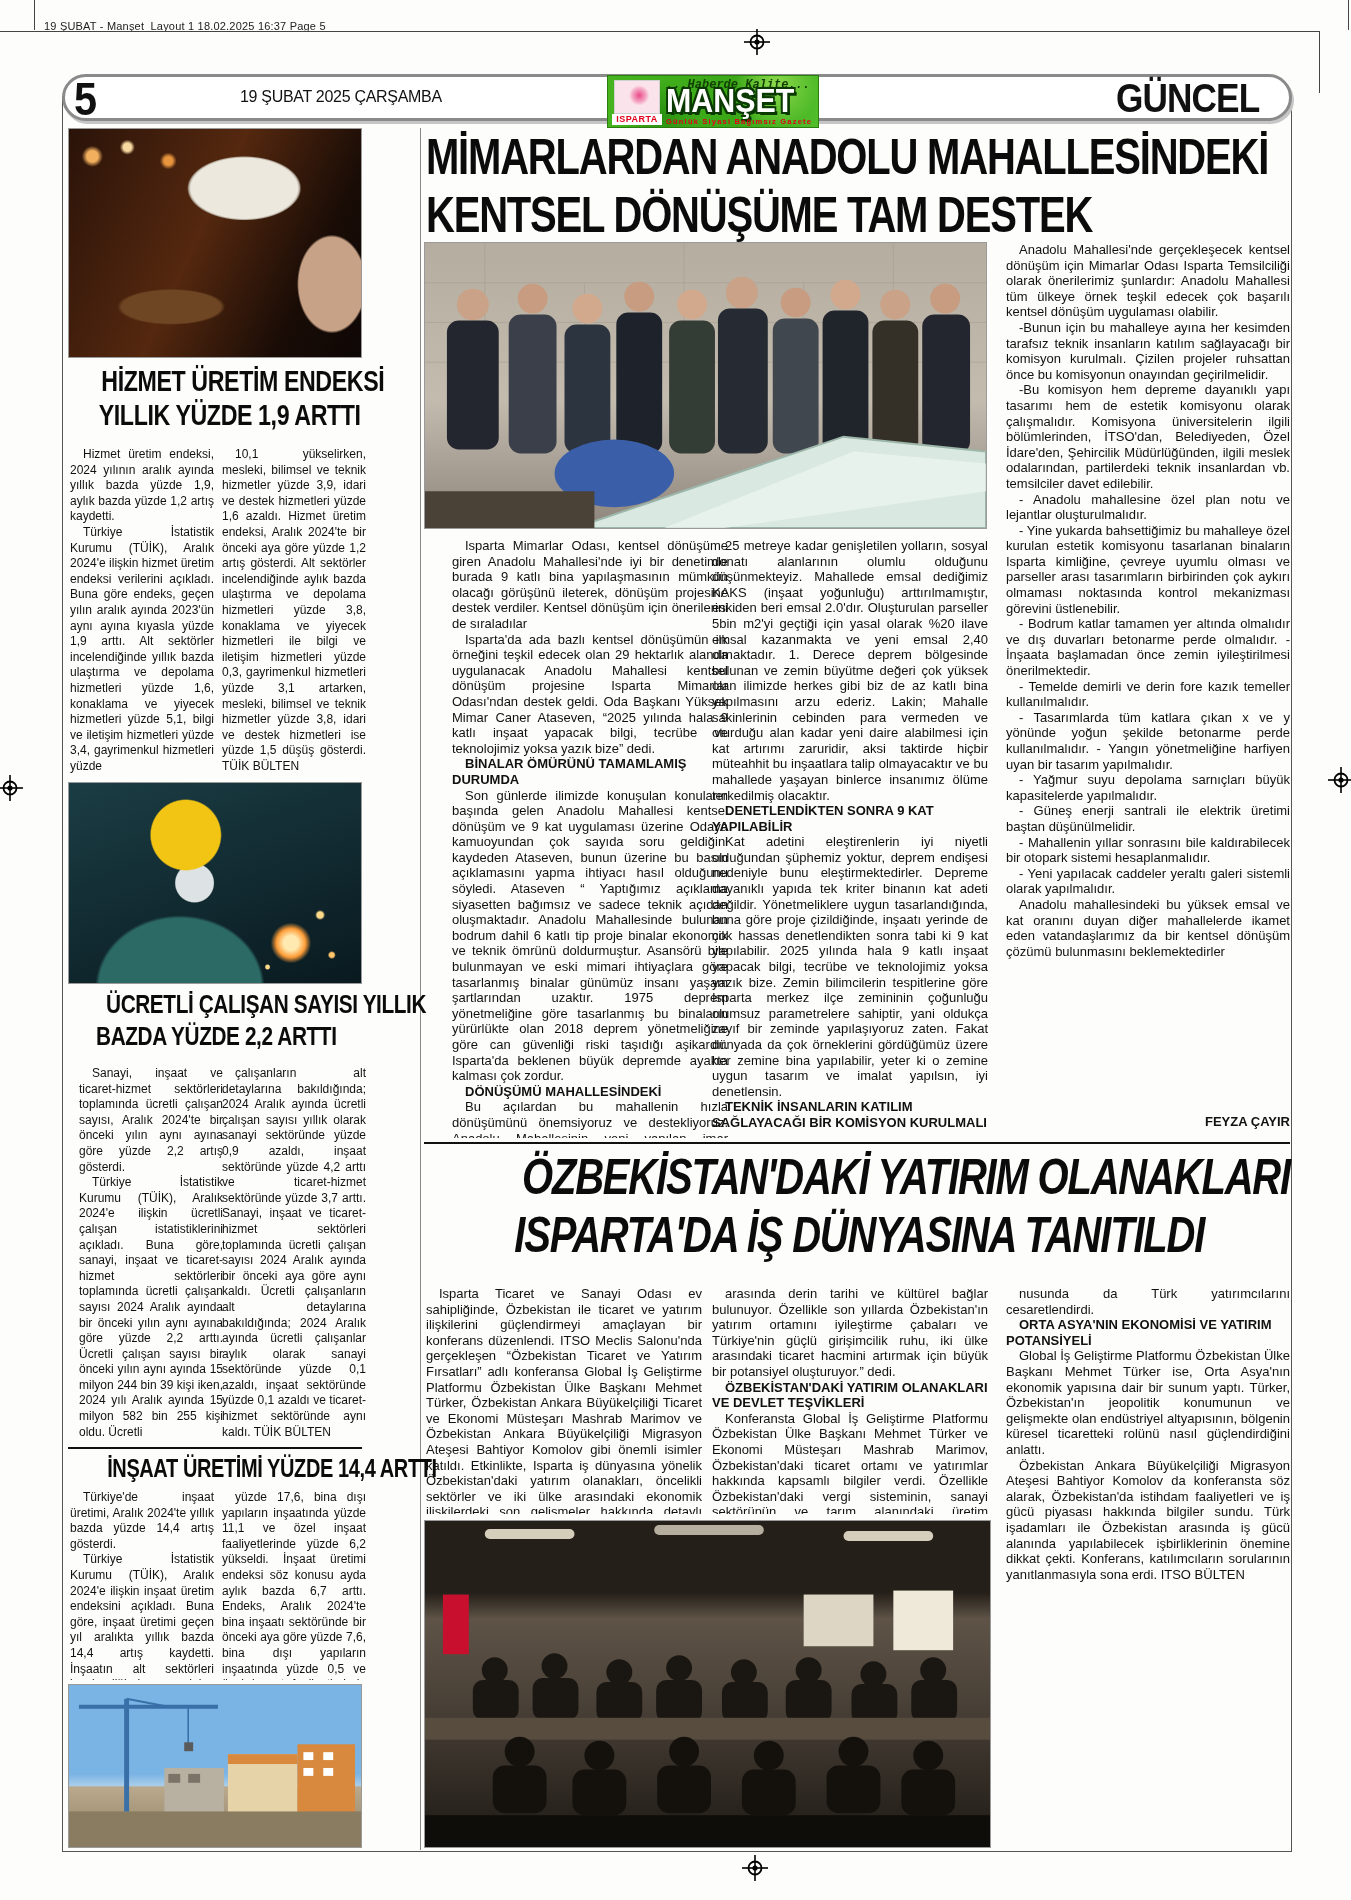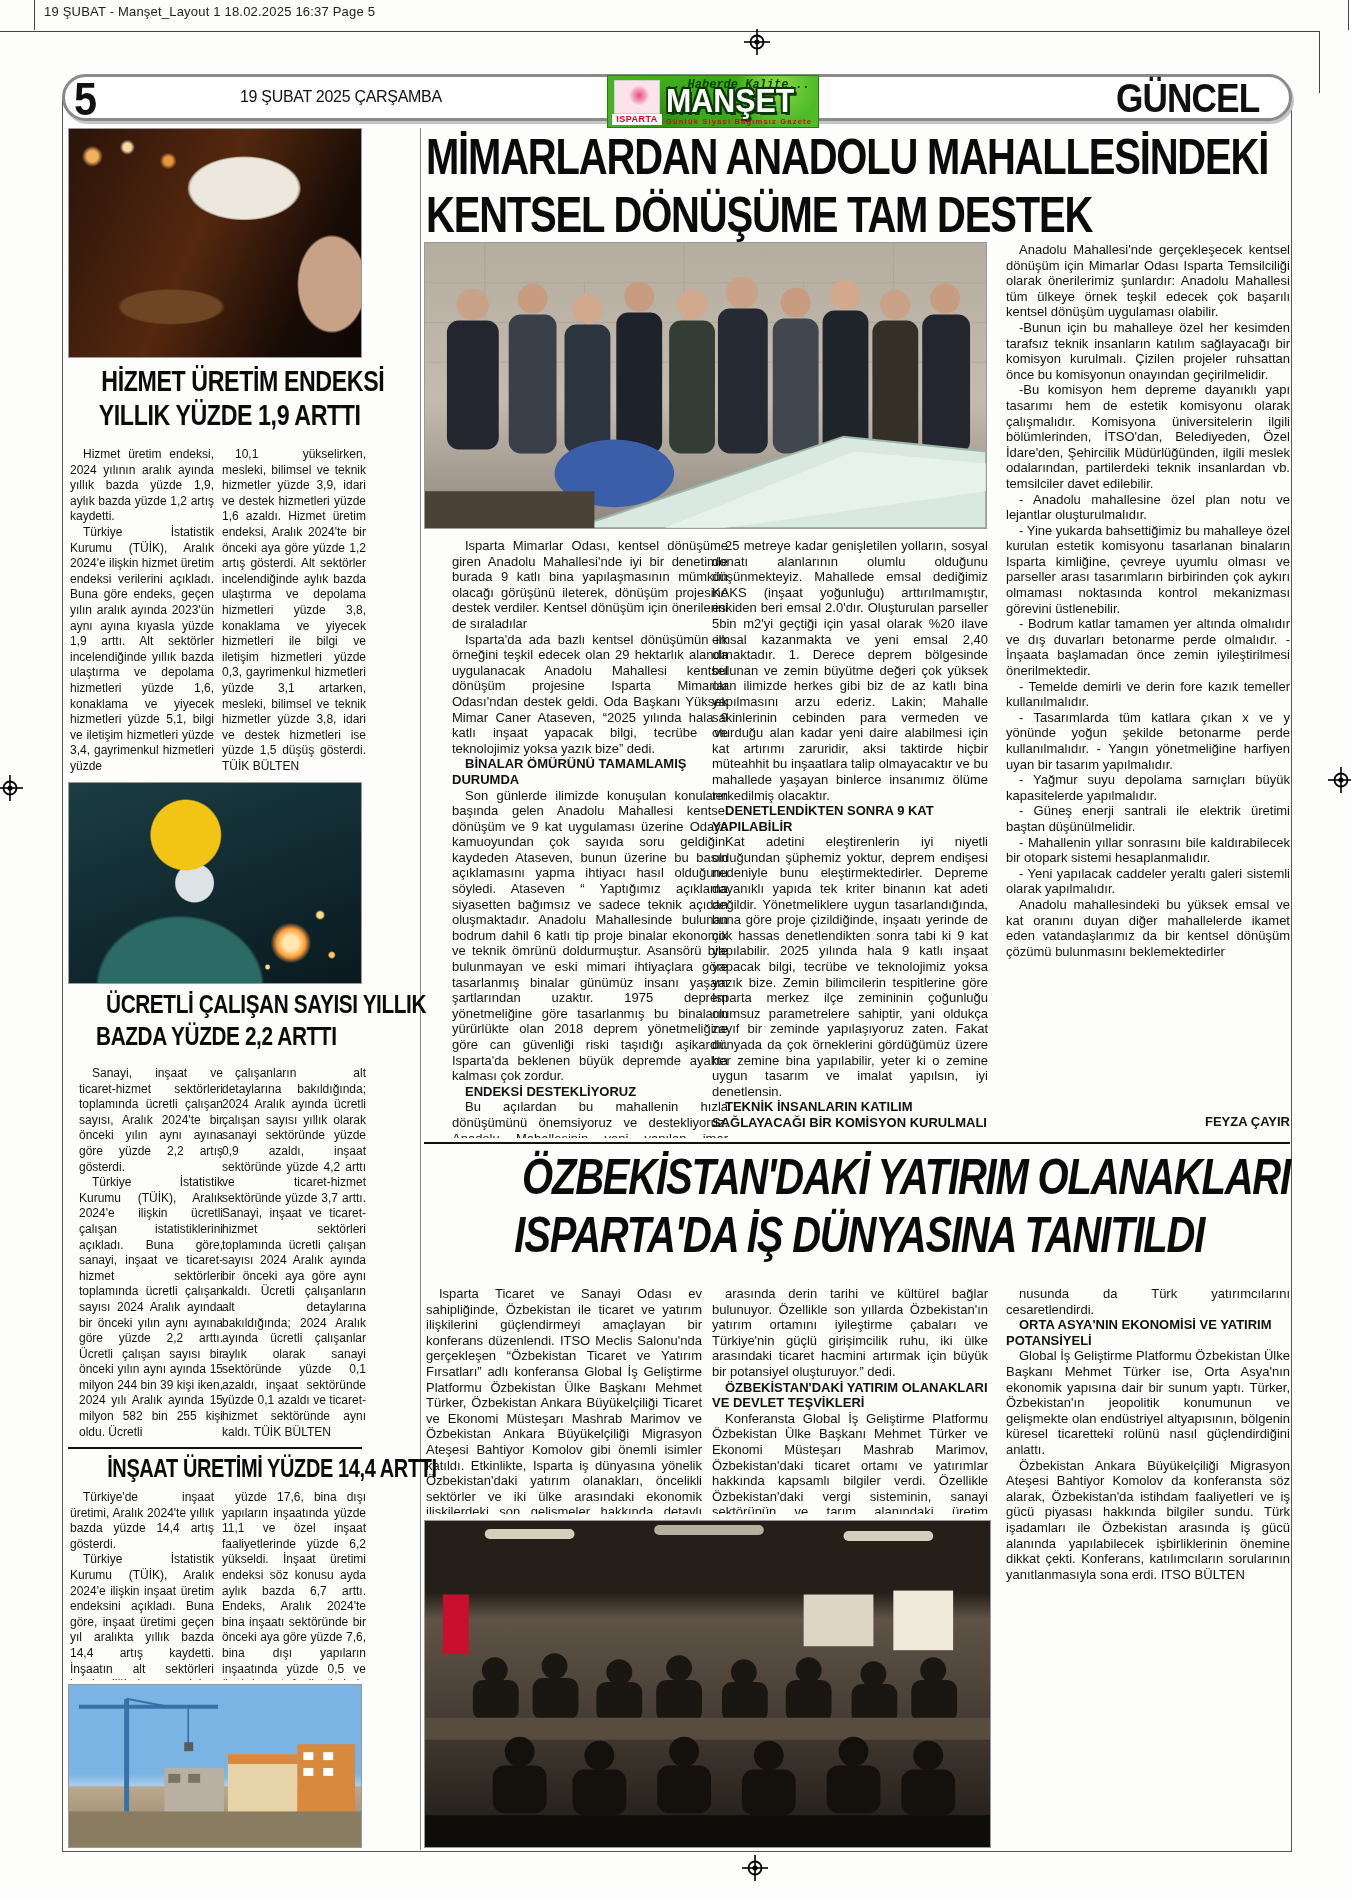--- a/index.html
+++ b/index.html
@@ -3,21 +3,21 @@
 <meta charset="utf-8">
 <style>
   html,body{margin:0;padding:0;}
   body{
     width:1351px;height:1900px;position:relative;background:#fdfdfc;
     font-family:"Liberation Sans","DejaVu Sans",sans-serif;color:#111;
     overflow:hidden;
   }
   [data-name]{box-sizing:border-box;}
   
-  .slug{position:absolute;left:44px;top:4px;font-size:13px;color:#222;letter-spacing:.2px;}
+  .slug{position:absolute;left:44px;top:20px;font-size:11px;color:#222;letter-spacing:.2px;}
   .cropline{position:absolute;background:#444;}
   .regmark{position:absolute;width:26px;height:26px;}
   .regmark svg{display:block;}
   
   .page-frame{position:absolute;left:62px;top:96px;width:1230px;height:1756px;
     border-left:1.5px solid #555;border-right:1.5px solid #555;border-bottom:1.5px solid #555;}
   .header-capsule{position:absolute;left:62px;top:74px;width:1230px;height:47px;background:#fff;
     border:3px solid #8a8a8a;border-radius:26px;box-shadow:2px 3px 0 #c6c6c6;display:flex;align-items:center;}
   .vdivider{position:absolute;left:420px;top:128px;width:1px;height:1722px;background:#888;}
   
@@ -250,32 +250,32 @@
     <polygon points="240,287 430,210 563,222 563,250 300,287" fill="#eef6f1" opacity=".7"></polygon>
     <rect x="0" y="250" width="170" height="37" fill="#4a4236"></rect>
   </svg>
 </div>
 
 <div class="textcol mn-col" style="left:426px;top:538px;height:600px;margin-left:26px;" data-name="main-article-column1">
     <p class="para" data-name="article-paragraph">Isparta Mimarlar Odası, kentsel dönüşüme giren Anadolu Mahallesi'nde iyi bir denetimle burada 9 katlı bina yapılaşmasının mümkün olacağı görüşünü ileterek, dönüşüm projesine destek verdiler. Kentsel dönüşüm için önerilerini de sıraladılar</p>
     <p class="para" data-name="article-paragraph">Isparta'da ada bazlı kentsel dönüşümün ilk örneğini teşkil edecek olan 29 hektarlık alanda uygulanacak Anadolu Mahallesi kentsel dönüşüm projesine Isparta Mimarlar Odası'ndan destek geldi. Oda Başkanı Yüksek Mimar Caner Ataseven, “2025 yılında hala 9 katlı inşaat yapacak bilgi, tecrübe ve teknolojimiz yoksa yazık bize” dedi.</p>
     <p class="subhead" data-name="article-subhead">BİNALAR ÖMÜRÜNÜ TAMAMLAMIŞ DURUMDA</p>
     <p class="para" data-name="article-paragraph">Son günlerde ilimizde konuşulan konuların başında gelen Anadolu Mahallesi kentsel dönüşüm ve 9 kat uygulaması üzerine Odaya kamuoyundan çok sayıda soru geldiğini kaydeden Ataseven, bunun üzerine bu basın açıklamasını yapma ihtiyacı hasıl olduğunu söyledi. Ataseven “ Yaptığımız açıklama siyasetten bağımsız ve sadece teknik açıdan oluşmaktadır. Anadolu Mahallesinde bulunan bodrum dahil 6 katlı tip proje binalar ekonomik ve teknik ömrünü doldurmuştur. Asansörü bile bulunmayan ve eski mimari ihtiyaçlara göre tasarlanmış binalar günümüz insanı yaşam şartlarından uzaktır. 1975 deprem yönetmeliğine göre tasarlanmış bu binaların yürürlükte olan 2018 deprem yönetmeliğine göre can güvenliği riski taşıdığı aşikardır. Isparta'da beklenen büyük depremde ayakta kalması çok zordur.</p>
-    <p class="subhead" data-name="article-subhead">ENDEKSİ DESTEKLİYORUZ</p>
+    <p class="subhead" data-name="article-subhead">DÖNÜŞÜMÜ MAHALLESİNDEKİ</p>
     <p class="para" data-name="article-paragraph">Bu açılardan bu mahallenin hızla dönüşümünü önemsiyoruz ve destekliyoruz. Anadolu Mahallesinin yeni yapılan imar planının,</p>
   </div>
 <div class="textcol mn-col" style="left:712px;top:538px;height:600px;" data-name="main-article-column2">
     <p class="para" data-name="article-paragraph">25 metreye kadar genişletilen yolların, sosyal donatı alanlarının olumlu olduğunu düşünmekteyiz. Mahallede emsal dediğimiz KAKS (inşaat yoğunluğu) arttırılmamıştır, eskiden beri emsal 2.0'dır. Oluşturulan parseller 5bin m2'yi geçtiği için yasal olarak %20 ilave emsal kazanmakta ve yeni emsal 2,40 olmaktadır. 1. Derece deprem bölgesinde bulunan ve zemin büyütme değeri çok yüksek olan ilimizde herkes gibi biz de az katlı bina yapılmasını arzu ederiz. Lakin; Mahalle sakinlerinin cebinden para vermeden ve oturduğu alan kadar yeni daire alabilmesi için kat artırımı zaruridir, aksi taktirde hiçbir müteahhit bu inşaatlara talip olmayacaktır ve bu mahallede yaşayan binlerce insanımız ölüme terkedilmiş olacaktır.</p>
     <p class="subhead" data-name="article-subhead">DENETLENDİKTEN SONRA 9 KAT YAPILABİLİR</p>
     <p class="para" data-name="article-paragraph">Kat adetini eleştirenlerin iyi niyetli olduğundan şüphemiz yoktur, deprem endişesi nedeniyle bunu eleştirmektedirler. Depreme dayanıklı yapıda tek kriter binanın kat adeti değildir. Yönetmeliklere uygun tasarlandığında, buna göre proje çizildiğinde, inşaatı yerinde de çok hassas denetlendikten sonra tabi ki 9 kat yapılabilir. 2025 yılında hala 9 katlı inşaat yapacak bilgi, tecrübe ve teknolojimiz yoksa yazık bize. Zemin bilimcilerin tespitlerine göre Isparta merkez ilçe zemininin çoğunluğu olumsuz parametrelere sahiptir, yani oldukça zayıf bir zeminde yapılaşıyoruz zaten. Fakat dünyada da çok örneklerini gördüğümüz üzere her zemine bina yapılabilir, yeter ki o zemine uygun tasarım ve imalat yapılsın, iyi denetlensin.</p>
     <p class="subhead" data-name="article-subhead">TEKNİK İNSANLARIN KATILIM SAĞLAYACAĞI BİR KOMİSYON KURULMALI</p>
   </div>
 <div class="textcol wide-col" style="left:1006px;top:242px;height:876px;" data-name="main-article-column3">
     <p class="para" data-name="article-paragraph">Anadolu Mahallesi'nde gerçekleşecek kentsel dönüşüm için Mimarlar Odası Isparta Temsilciliği olarak önerilerimiz şunlardır: Anadolu Mahallesi tüm ülkeye örnek teşkil edecek çok başarılı kentsel dönüşüm uygulaması olabilir.</p>
-    <p class="para" data-name="article-paragraph">-Bunun için bu mahalleye özel her kesimden tarafsız teknik insanların katılım sağlayacağı bir komisyon kurulmalı. Çizilen projeler ruhsattan önce bu komisyonun onayından geçirilmelidir.</p>
+    <p class="para" data-name="article-paragraph">-Bunun için bu mahalleye ayına her kesimden tarafsız teknik insanların katılım sağlayacağı bir komisyon kurulmalı. Çizilen projeler ruhsattan önce bu komisyonun onayından geçirilmelidir.</p>
     <p class="para" data-name="article-paragraph">-Bu komisyon hem depreme dayanıklı yapı tasarımı hem de estetik komisyonu olarak çalışmalıdır. Komisyona üniversitelerin ilgili bölümlerinden, İTSO'dan, Belediyeden, Özel İdare'den, Şehircilik Müdürlüğünden, ilgili meslek odalarından, partilerdeki teknik insanlardan vb. temsilciler davet edilebilir.</p>
     <p class="para" data-name="article-paragraph">- Anadolu mahallesine özel plan notu ve lejantlar oluşturulmalıdır.</p>
     <p class="para" data-name="article-paragraph">- Yine yukarda bahsettiğimiz bu mahalleye özel kurulan estetik komisyonu tasarlanan binaların Isparta kimliğine, çevreye uyumlu olması ve parseller arası tasarımların birbirinden çok aykırı olmaması noktasında kontrol mekanizması görevini üstlenebilir.</p>
     <p class="para" data-name="article-paragraph">- Bodrum katlar tamamen yer altında olmalıdır ve dış duvarları betonarme perde olmalıdır. - İnşaata başlamadan önce zemin iyileştirilmesi önerilmektedir.</p>
     <p class="para" data-name="article-paragraph">- Temelde demirli ve derin fore kazık temeller kullanılmalıdır.</p>
     <p class="para" data-name="article-paragraph">- Tasarımlarda tüm katlara çıkan x ve y yönünde yoğun şekilde betonarme perde kullanılmalıdır. - Yangın yönetmeliğine harfiyen uyan bir tasarım yapılmalıdır.</p>
     <p class="para" data-name="article-paragraph">- Yağmur suyu depolama sarnıçları büyük kapasitelerde yapılmalıdır.</p>
     <p class="para" data-name="article-paragraph">- Güneş enerji santrali ile elektrik üretimi baştan düşünülmelidir.</p>
     <p class="para" data-name="article-paragraph">- Mahallenin yıllar sonrasını bile kaldırabilecek bir otopark sistemi hesaplanmalıdır.</p>
     <p class="para" data-name="article-paragraph">- Yeni yapılacak caddeler yeraltı galeri sistemli olarak yapılmalıdır.</p>

